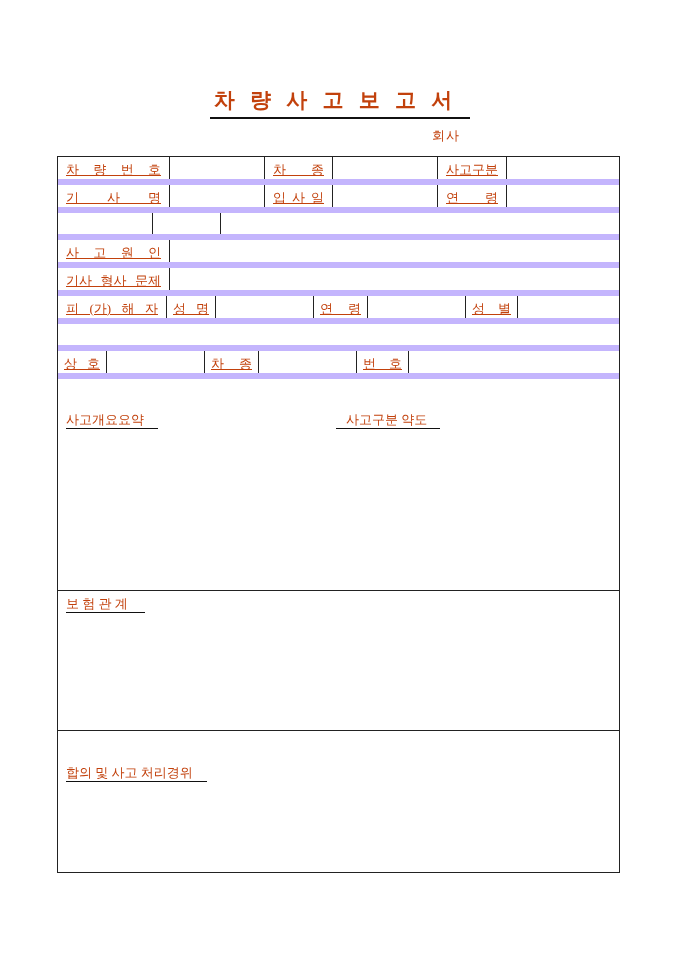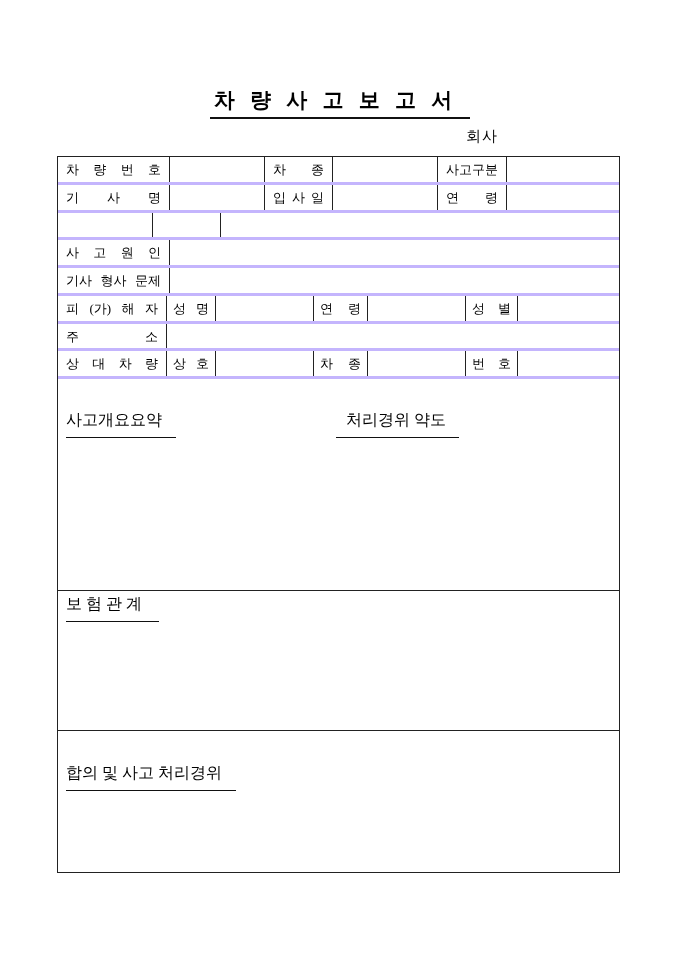--- a/index.html
+++ b/index.html
@@ -3,48 +3,48 @@
 <meta charset="utf-8">
 <style>
   * { box-sizing: border-box; margin: 0; padding: 0; }
   html, body { background: #ffffff; }
   .page {
     position: relative;
     width: 680px;
     height: 962px;
     background: #ffffff;
     font-family: "Liberation Serif", "DejaVu Serif", serif;
-    color: #000000;
+    color: #c2410c;
     overflow: hidden;
     outline: 1px solid #cfcfcf;
   }
   
   .title-wrap { position: absolute; top: 86px; left: 0; width: 100%; text-align: center; }
   .title {
     display: inline-block;
     font-size: 21px;
     font-weight: 700;
     letter-spacing: 4px;
     word-spacing: 2px;
     padding: 0 14px 3px 4px;
     border-bottom: 2px solid #111;
     white-space: nowrap;
   }
-  .company { position: absolute; left: 466px; top: 127px; font-size: 15px; letter-spacing: 1px; }
+  .company { position: absolute; left: 432px; top: 127px; font-size: 13px; letter-spacing: 1px; }
 
   
   .formtbl {
     position: absolute;
     left: 57px; top: 156px;
     width: 563px; height: 717px;
     border: 1px solid #222;
     background: #fff;
   }
   .grid-rows { height: 250px; display: grid; grid-template-rows: repeat(9, 1fr); }
-  .row { display: flex; border-bottom: 3px solid #c4b5fd; min-height: 0; }
+  .row { display: flex; border-bottom: 6px solid #c4b5fd; min-height: 0; text-decoration: underline; }
   .cell { border-right: 1px solid #222; height: 100%; }
   .cell.last { border-right: none; flex: 1; }
   .lb {
     font-size: 13px;
     line-height: 26px;
     text-align: justify;
     text-align-last: justify;
     padding: 0 8px;
     overflow: hidden;
     white-space: nowrap;
@@ -54,24 +54,24 @@
   .w109{width:109px}.w49{width:49px}.w98{width:98px}.w54{width:54px}.w52{width:52px}
 
   
   .section { position: relative; border-bottom: 1px solid #222; }
   .sec-a { height: 184px; }
   .sec-b { height: 140px; text-align: center; }
   .sec-c { height: 143px; border-bottom: none; }
   .shead {
     position: absolute;
     top: 5px;
-    font-size: 16px;
+    font-size: 13px;
     line-height: 16px;
     border-bottom: 1px solid #111;
-    padding-bottom: 9px;
+    padding-bottom: 0;
     white-space: nowrap;
   }
   .shead.summary   { left: 8px;   padding-right: 14px; }
   .shead.scene     { left: 278px; padding-left: 10px; padding-right: 13px; }
   .shead.insurance { left: 8px;   padding-right: 17px; }
   .shead.settle    { left: 8px;   padding-right: 14px; margin-top: 29px; }
 </style>
 </head>
 <body>
 
@@ -126,39 +126,37 @@
         <div class="cell w109 lb">피 (가) 해 자</div>
         <div class="cell w49 lb sm">성 명</div>
         <div class="cell w98"></div>
         <div class="cell w54 lb sm">연 령</div>
         <div class="cell w98"></div>
         <div class="cell w52 lb sm">성 별</div>
         <div class="cell last"></div>
       </div>
 
       <div class="row">
-        <div class="cell w109 lb">주 소</div>
         <div class="cell last"></div>
       </div>
 
       <div class="row">
-        <div class="cell w109 lb">상 대 차 량</div>
         <div class="cell w49 lb sm">상 호</div>
         <div class="cell w98"></div>
         <div class="cell w54 lb sm">차 종</div>
         <div class="cell w98"></div>
         <div class="cell w52 lb sm">번 호</div>
         <div class="cell last"></div>
       </div>
 
     </div>
 
     <div class="section sec-a">
       <span class="shead summary">사고개요요약</span>
-      <span class="shead scene">처리경위 약도</span>
+      <span class="shead scene">사고구분 약도</span>
     </div>
 
     <div class="section sec-b">
       <span class="shead insurance">보 험 관 계</span>
     </div>
 
     <div class="section sec-c">
       <span class="shead settle">합의 및 사고 처리경위</span>
     </div>
 

